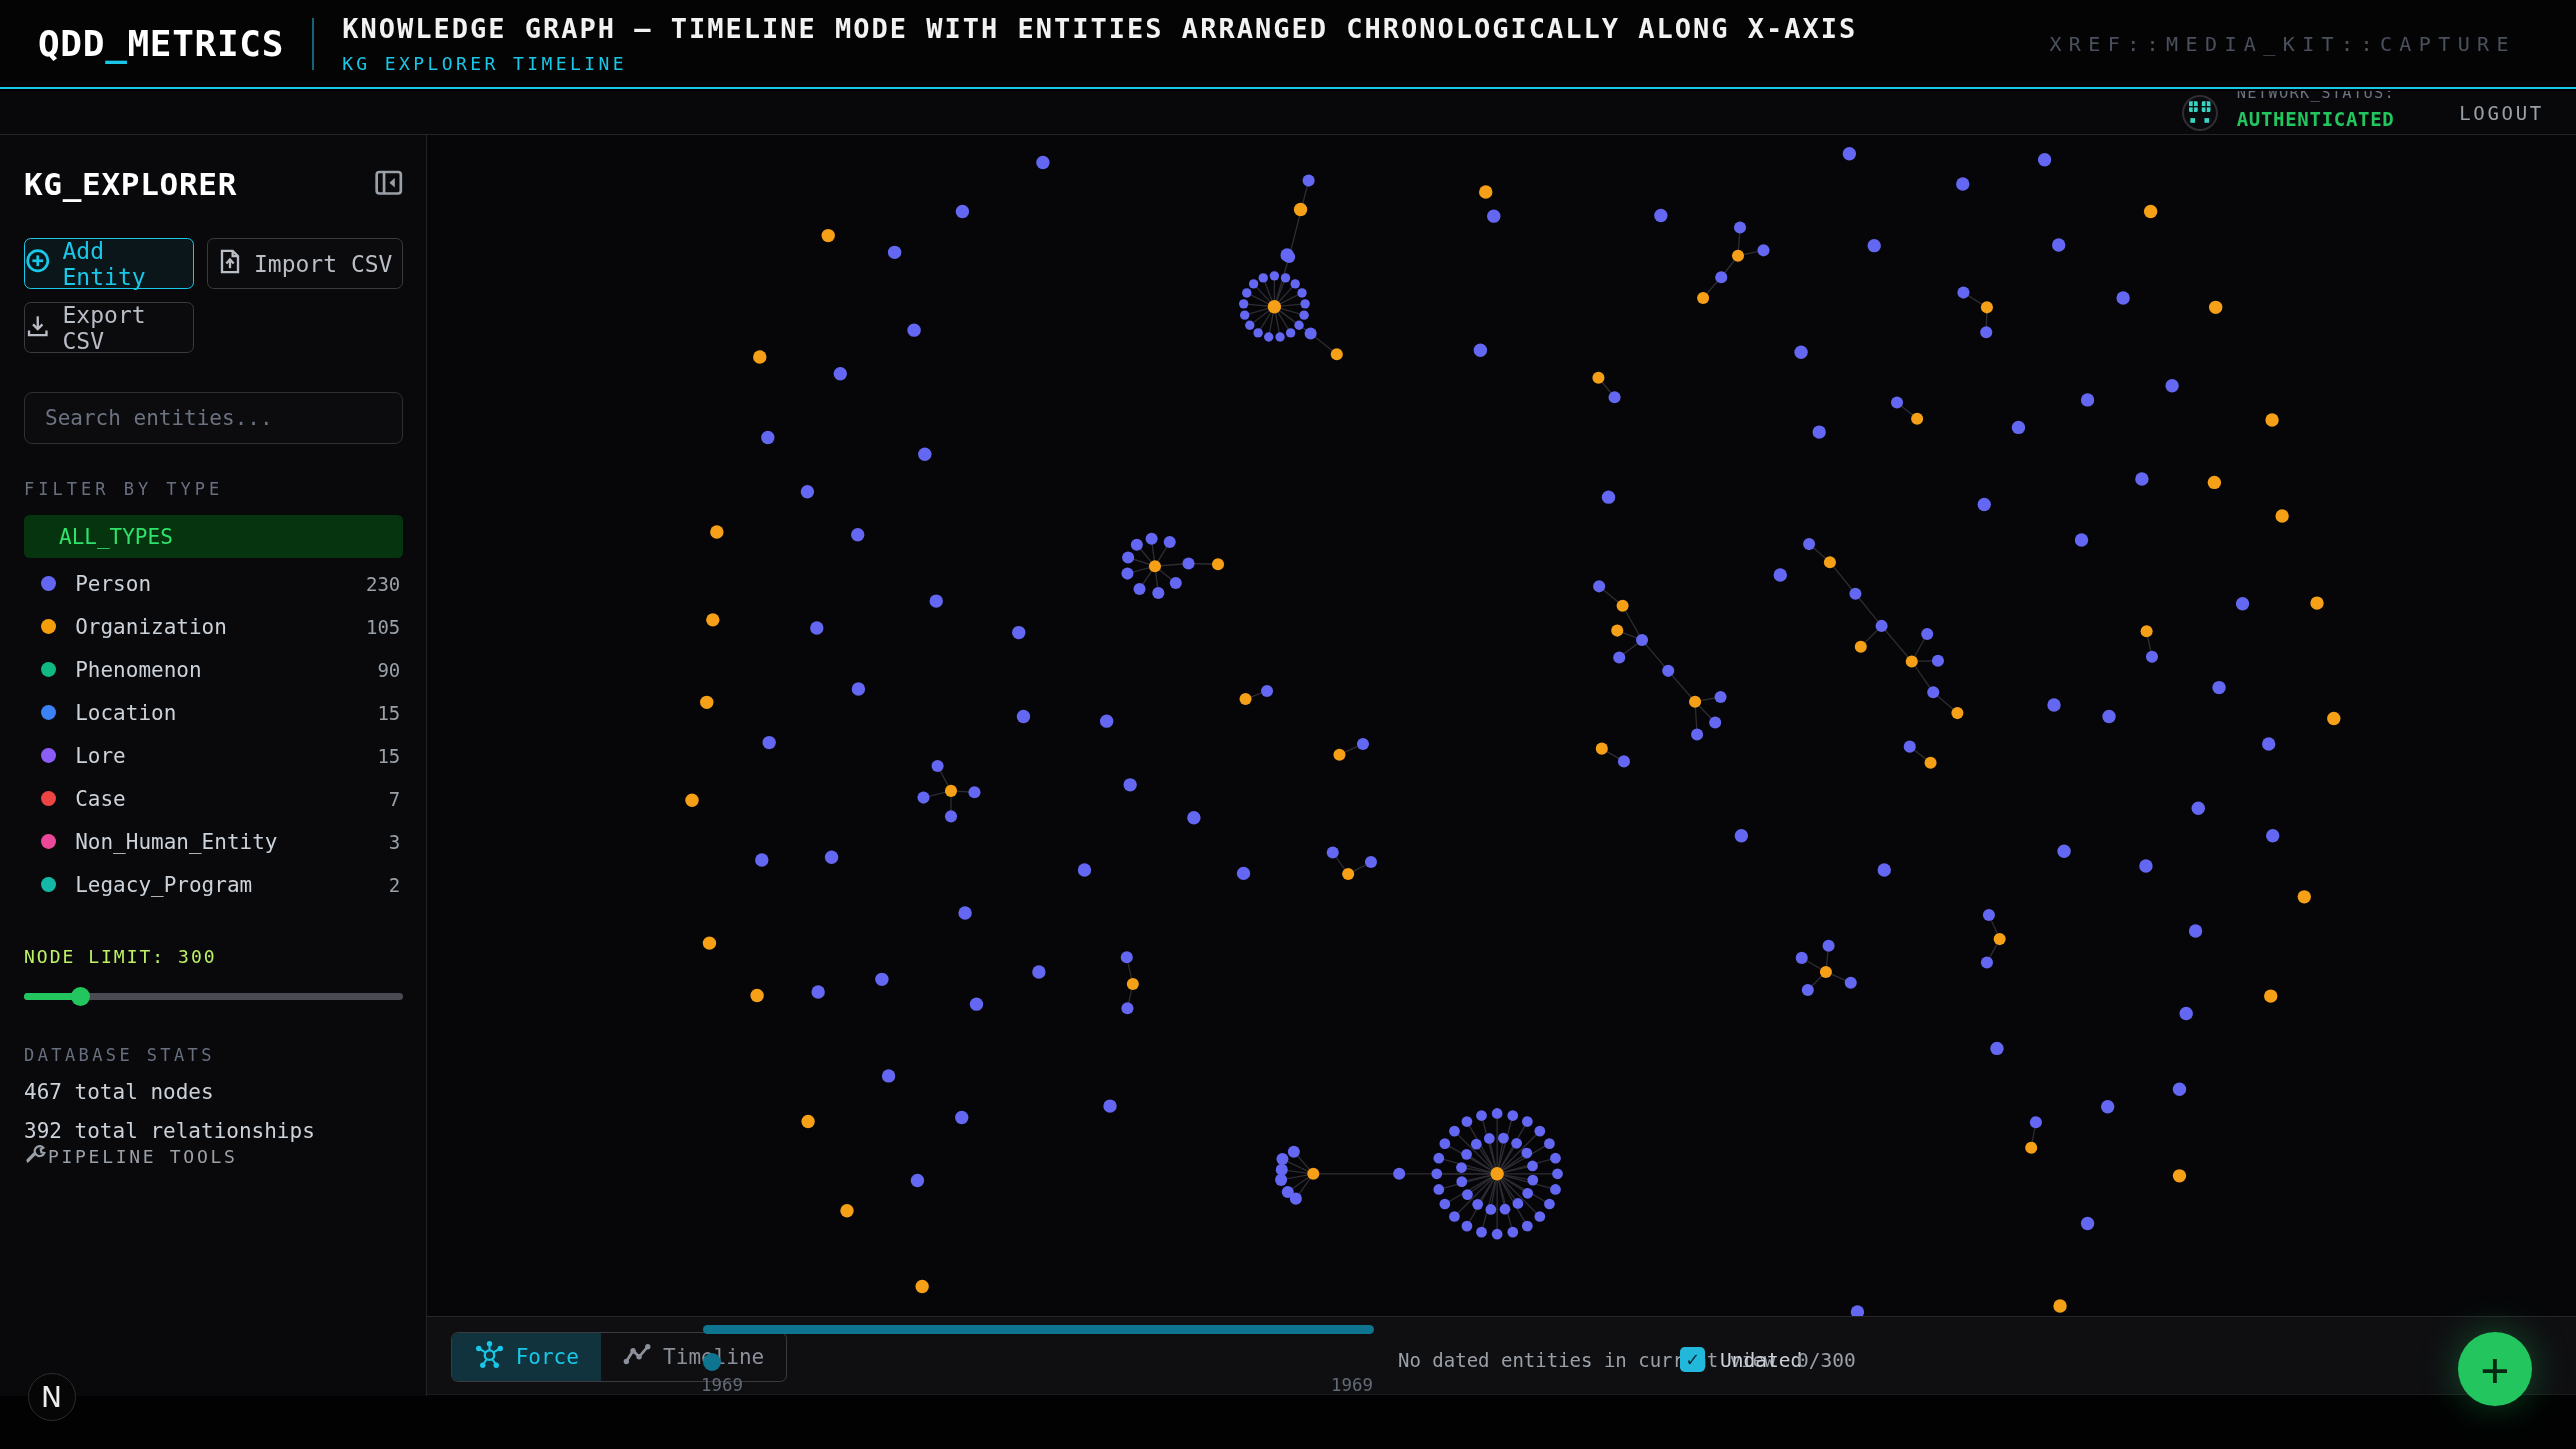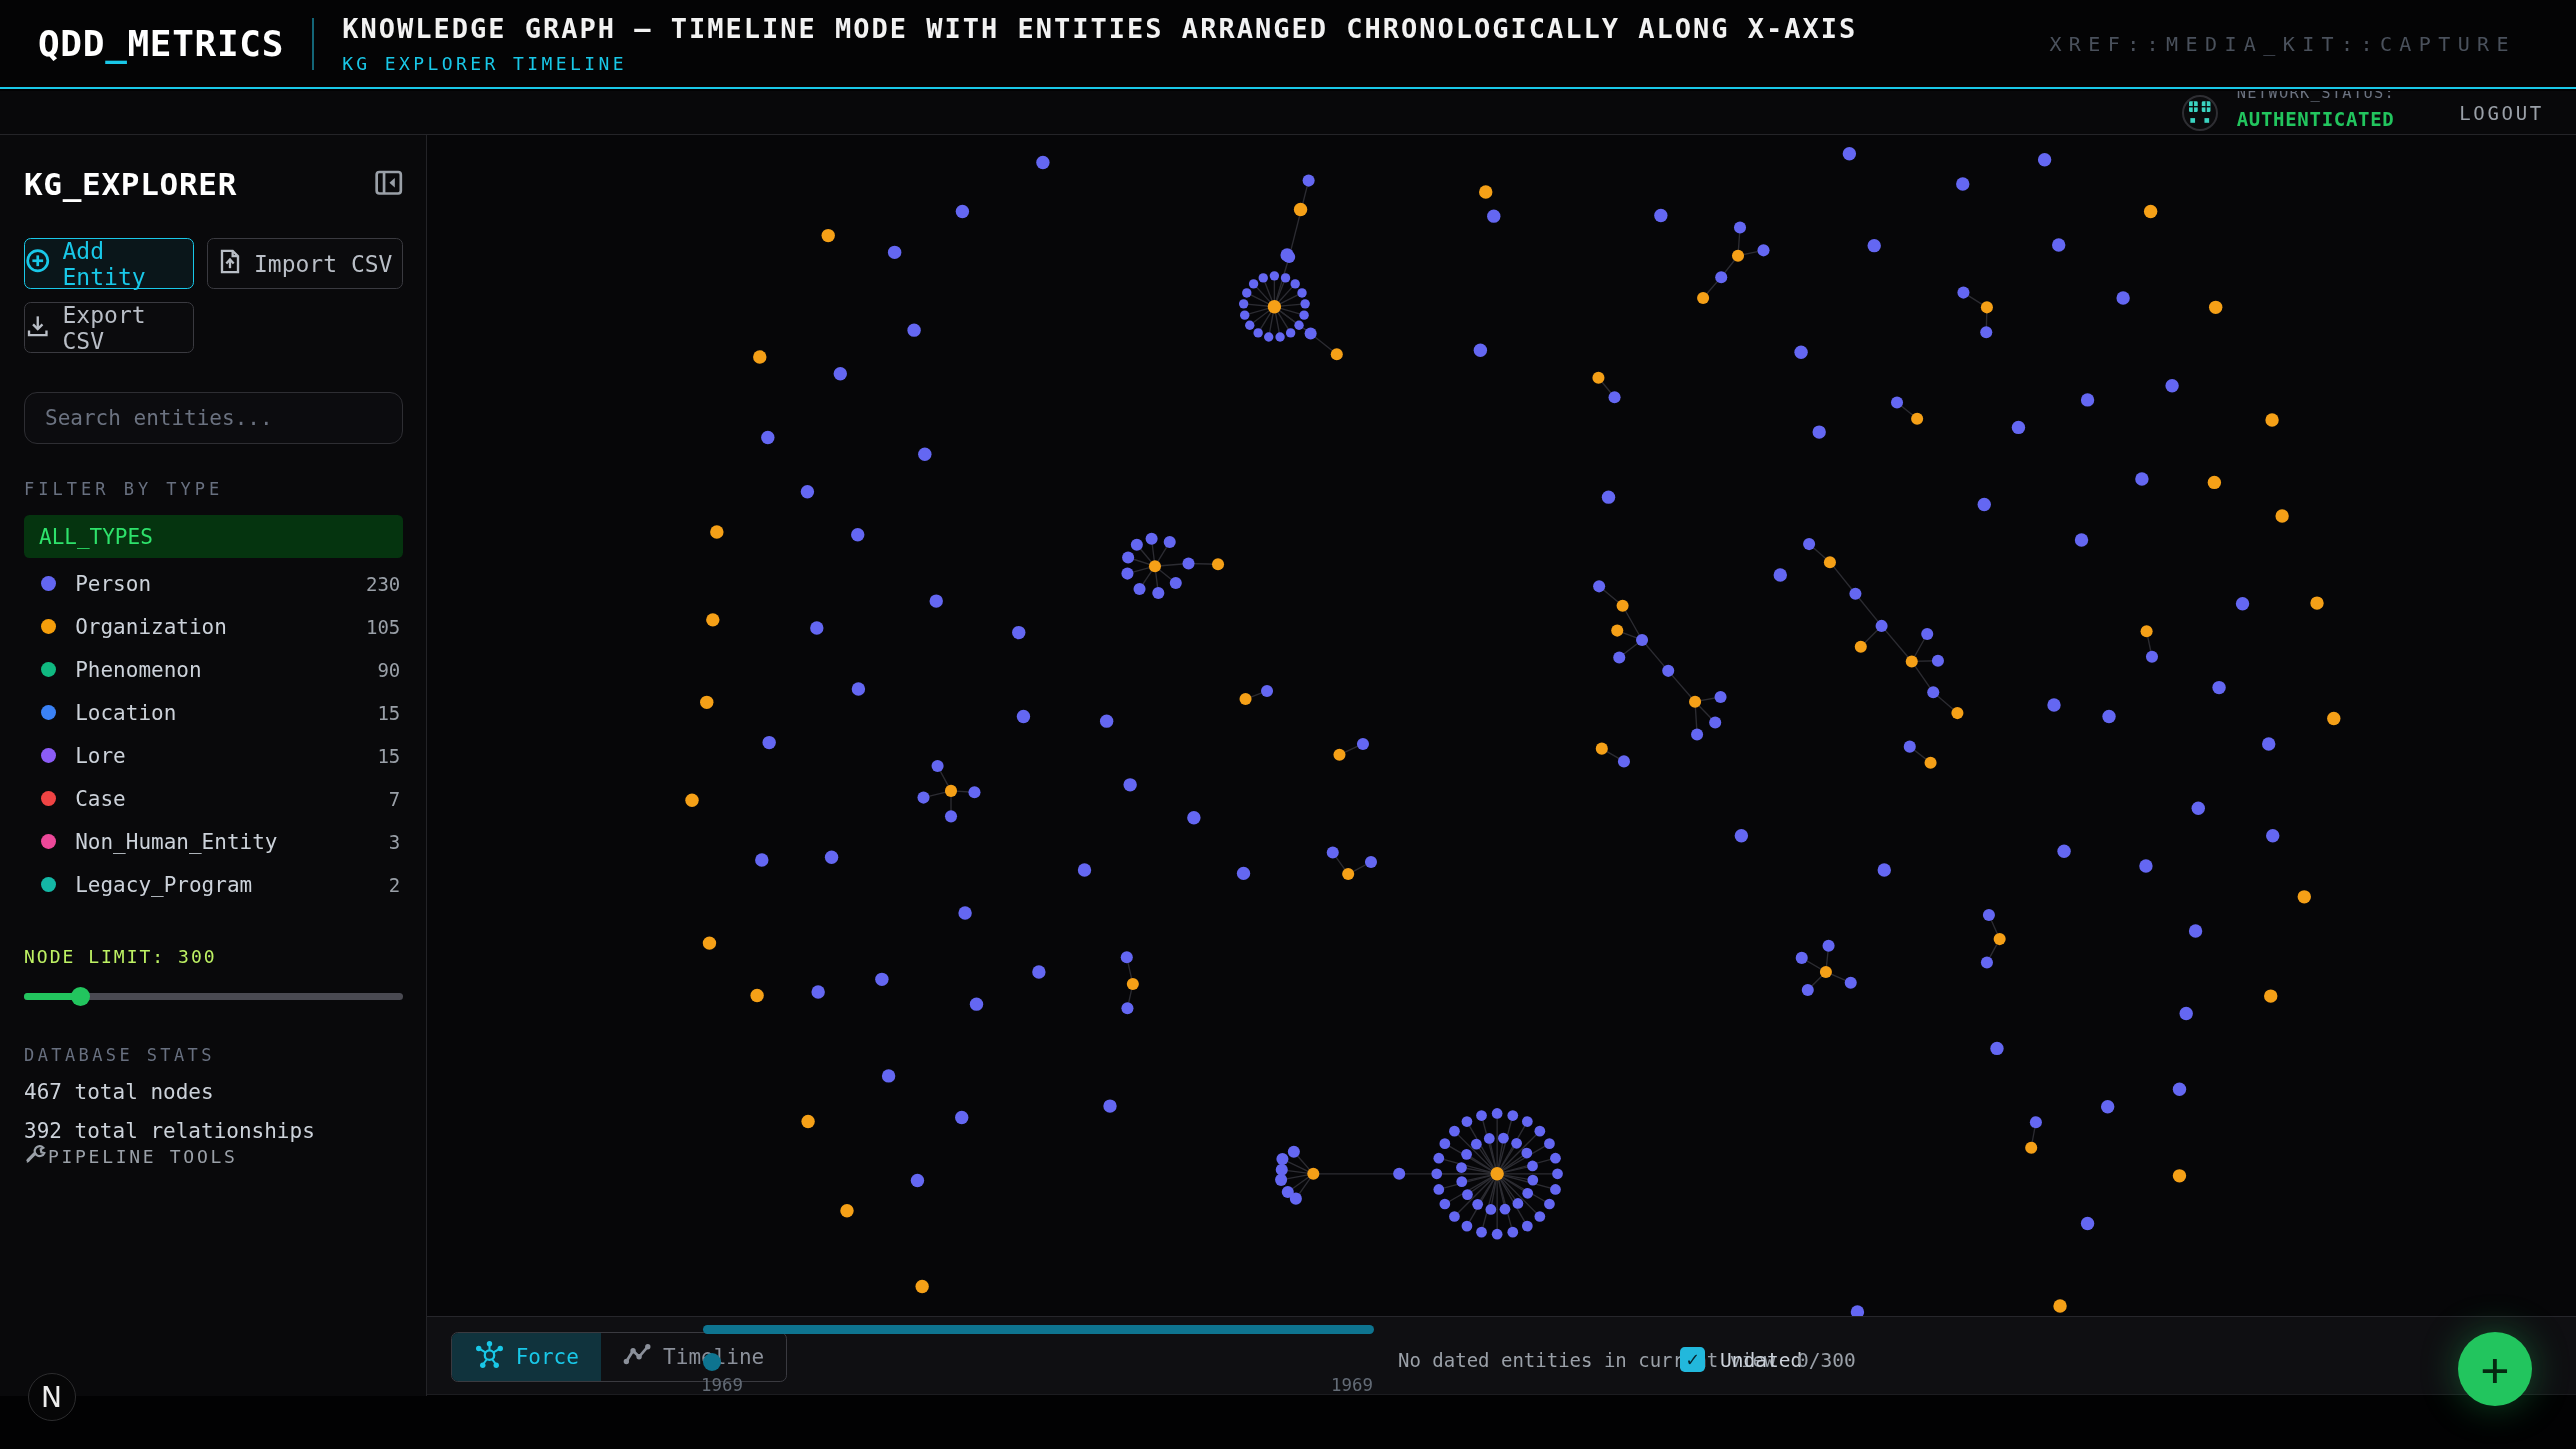--- a/index.html
+++ b/index.html
@@ -31,26 +31,26 @@
   
   .sidebar { position:absolute; top:135px; left:0; width:427px; height:1261px; background:#09090b;
              border-right:0.7px solid #232327; padding:31px 23px 0 24px; z-index:10; }
   .side-title-row { display:flex; justify-content:space-between; align-items:center; }
   .side-title { font-size:31px; font-weight:bold; color:#ffffff; letter-spacing:0.7px; }
   .btn-grid { display:grid; grid-template-columns:1fr 1.15fr; gap:13.4px; margin-top:36px; }
   .btn { height:51px; border-radius:6.7px; border:0.7px solid #3a3a40; background:#0b0b0d;
          display:flex; align-items:center; justify-content:center; gap:12px; font-size:23px; color:#b9bec6; cursor:pointer; }
   .btn.add { border:1.3px solid #19c8e8; color:#19c8e8; background:rgba(25,200,232,0.07); }
   .searchbox { margin-top:39px; }
-  .searchbox input { width:100%; height:52px; background:#0c0c0f; border:0.7px solid #2e2e33; border-radius:13px;
+  .searchbox input { width:100%; height:52px; background:#0c0c0f; border:0.7px solid #2e2e33; border-radius:8px;
                      color:#cfd4db; font-size:21px; padding:12px 20px; font-family:"DejaVu Sans Mono",monospace; outline:none; }
   .searchbox input::placeholder { color:#6b7280; }
   .filter-label { margin-top:35px; font-size:17px; color:#687080; letter-spacing:4px; }
   .alltypes { margin-top:16px; height:43px; background:#05340f; border-radius:5.4px; display:flex; align-items:center;
-              padding:0 15px; font-size:21px; color:#2ee26b; cursor:pointer; }
+              padding:0 35px; font-size:21px; color:#2ee26b; cursor:pointer; }
   .type-list { margin-top:4px; }
   .type-row { height:43px; display:flex; align-items:center; padding:0 2.7px 0 17.4px; cursor:pointer; }
   .type-dot { width:14.8px; height:14.8px; border-radius:50%; margin-right:19px; flex:0 0 auto; }
   .type-label { font-size:21px; color:#ccd2da; flex:1; }
   .type-count { font-size:19px; color:#9aa0a8; }
   .nodelimit-label { margin-top:40px; font-size:18px; color:#bef264; letter-spacing:2px; }
   .slider { margin-top:19px; position:relative; height:20px; }
   .slider .track { position:absolute; top:6.7px; left:0; right:0; height:7.4px; border-radius:4px; background:#4a4a52; }
   .slider .fill  { position:absolute; top:6.7px; left:0; height:7.4px; border-radius:4px; background:#22c55e; }
   .slider .thumb { position:absolute; top:0.7px; width:19px; height:19px; border-radius:50%; background:#22c55e; cursor:pointer; }

